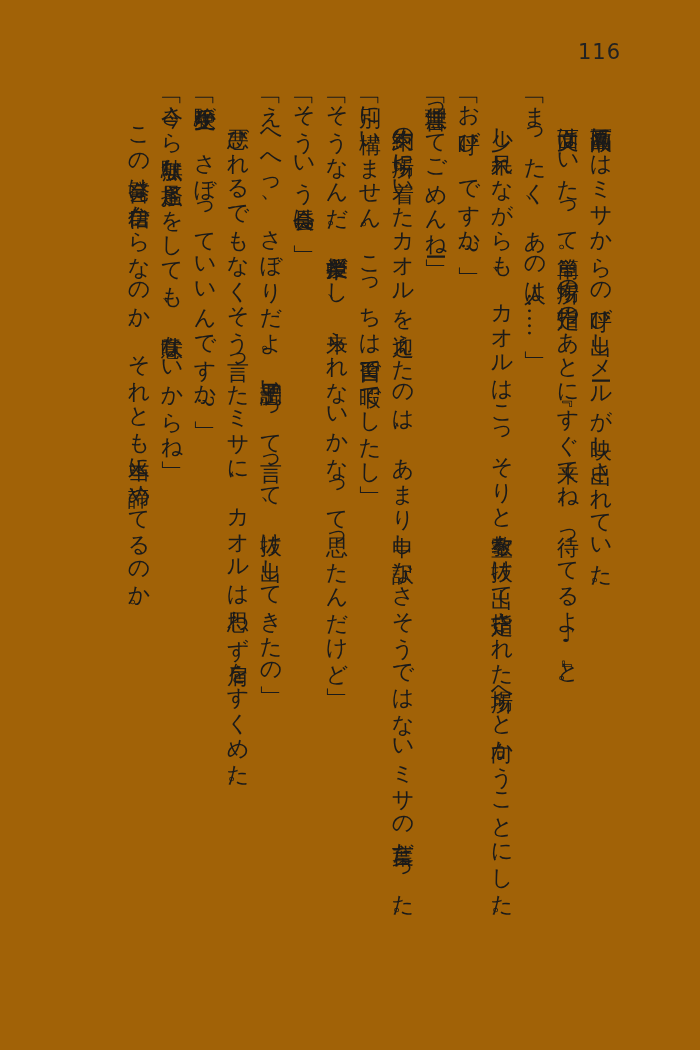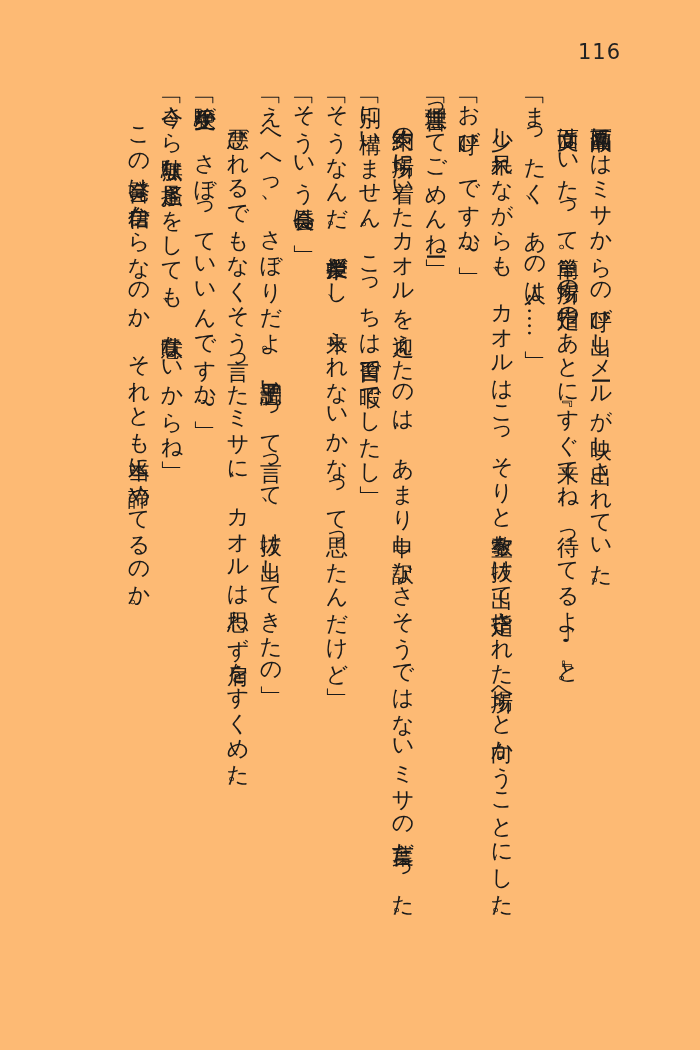--- a/index.html
+++ b/index.html
@@ -4,21 +4,21 @@
 <style>
   html, body {
     margin: 0;
     padding: 0;
     background: #ffffff;
   }
   .page {
     position: relative;
     width: 700px;
     height: 1050px;
-    background: #fdba74;
+    background: #a16207;
     overflow: hidden;
     font-family: "DejaVu Serif", "Liberation Serif", serif;
   }
   .page-number {
     position: absolute;
     top: 40px;
     left: 578px;
     font-family: "DejaVu Sans", "Liberation Sans", sans-serif;
     font-size: 21px;
     letter-spacing: 1px;

